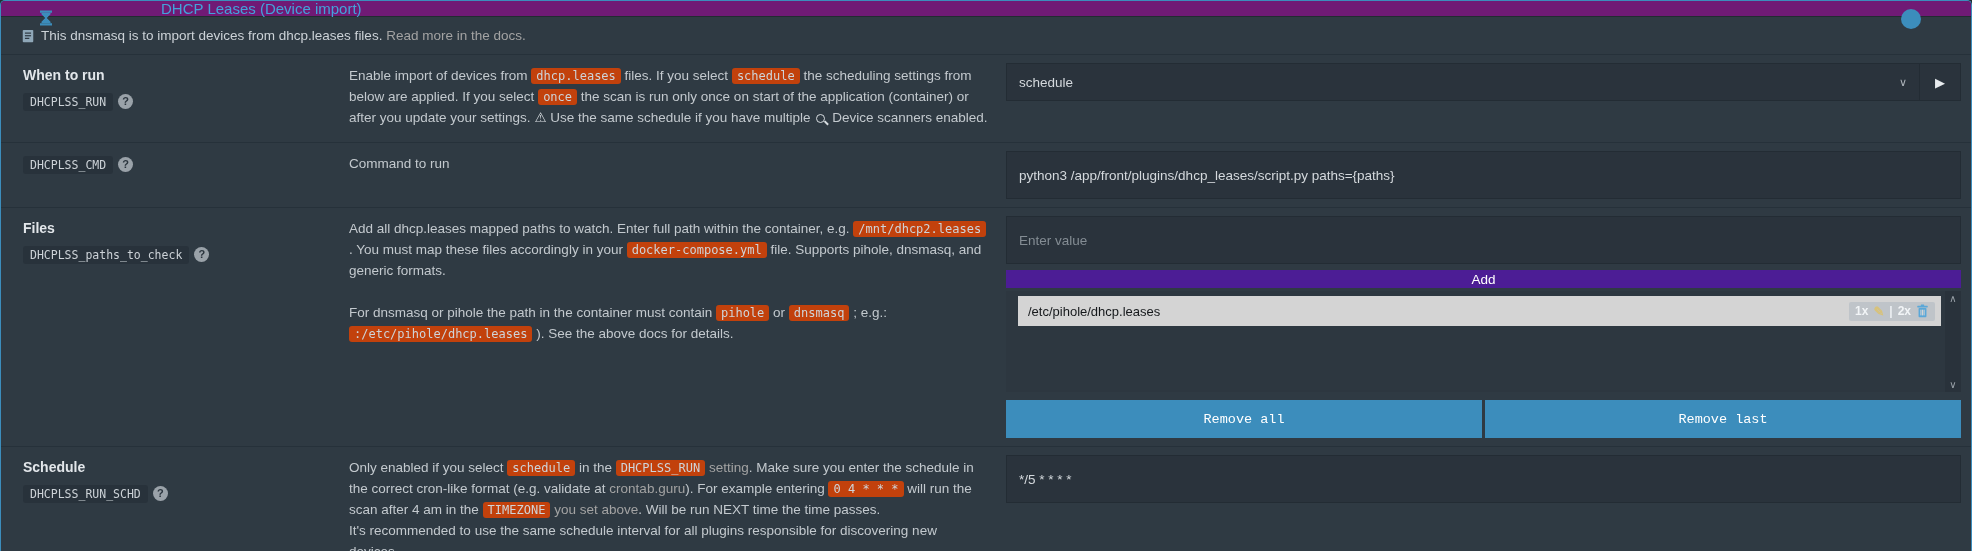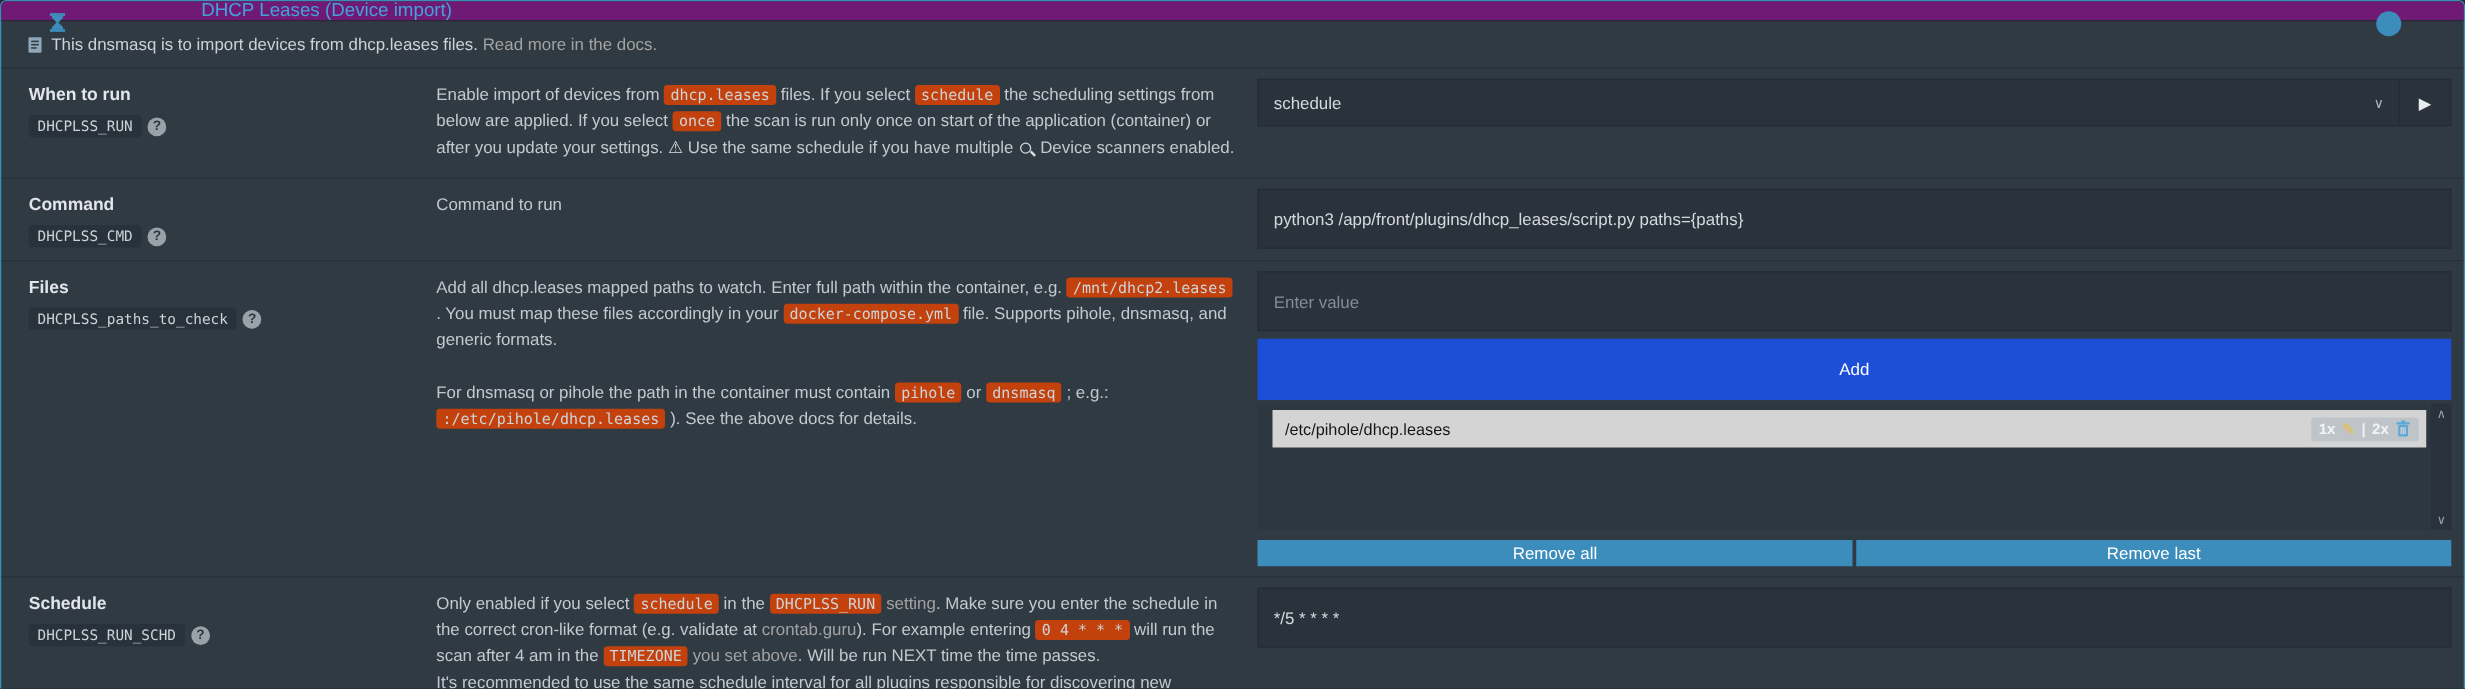--- a/index.html
+++ b/index.html
@@ -78,22 +78,22 @@
   }
 
   .text-input {
     width:100%; height:48px; margin-top:2px;
     background:#2a333c; border:1px solid #232c34; color:#d4d9dd;
     font-size:13.5px; padding:0 12px; font-family:"Liberation Sans", sans-serif;
   }
   .text-input::placeholder { color:#848d94; }
 
   .add-btn {
-    width:100%; height:49px; margin-top:6px; border:none;
-    background:#1d4ed8; color:#fff; font-size:13.5px; cursor:pointer;
+    width:100%; height:18px; margin-top:6px; border:none;
+    background:#4c1d95; color:#fff; font-size:13.5px; cursor:pointer;
     font-family:"Liberation Sans", sans-serif;
   }
 
   .list-area {
     position:relative; margin-top:3px; height:101px;
     background:#2d3740;
   }
   .list-scroll { margin-right:20px; padding-top:5px;margin-left:12px; }
   .list-item {
     background:#d4d4d4; color:#15181b; height:30px;
@@ -111,22 +111,22 @@
   .vscroll {
     position:absolute; right:0; top:0; bottom:0; width:16px;
     background:#29323b; display:flex; flex-direction:column;
     justify-content:space-between; align-items:center; padding:2px 0;
     color:#9aa2a9; font-size:10px;
   }
   .vscroll span { cursor:pointer; }
 
   .remove-row { display:flex; gap:3px; margin-top:8px; }
   .remove-btn {
-    flex:1; height:21px; border:none; background:#3c8dbc; color:#fff;
-    font-size:13.5px; cursor:pointer; font-family:Liberation Sans, sans-serif;
+    flex:1; height:38px; border:none; background:#3c8dbc; color:#fff;
+    font-size:13.5px; cursor:pointer; font-family:Liberation Mono, monospace;
   }
 </style>
 </head>
 <body>
 
 <div class="panel" data-name="plugin-settings-panel">
 
   <div class="panel-header" data-name="panel-header">
     <svg class="hourglass" data-name="hourglass-icon" viewBox="0 0 24 24">
       <rect x="4" y="2" width="16" height="3" fill="#3c8dbc"></rect>
@@ -161,21 +161,20 @@
         </div>
         <div class="play-btn" data-name="run-now-button">
           <span data-name="play-icon">▶</span>
         </div>
       </div>
     </div>
   </div>
 
   <div class="srow" style="min-height:64px" data-name="setting-row-command">
     <div class="col-label" data-name="setting-label-column">
-      <div class="row-label" data-name="setting-label">Command</div>
       <span class="setting-badge" data-name="setting-code-badge">DHCPLSS_CMD</span><span class="help-circle" data-name="help-icon">?</span>
     </div>
     <div class="col-desc" data-name="setting-description"><span class="seg-text">Command to run</span></div>
     <div class="col-ctrl" data-name="setting-control-column">
       <input class="text-input" data-name="command-input" value="python3 /app/front/plugins/dhcp_leases/script.py paths={paths}" style="">
     </div>
   </div>
 
   <div class="srow" style="min-height:228px" data-name="setting-row-files">
     <div class="col-label" data-name="setting-label-column">

